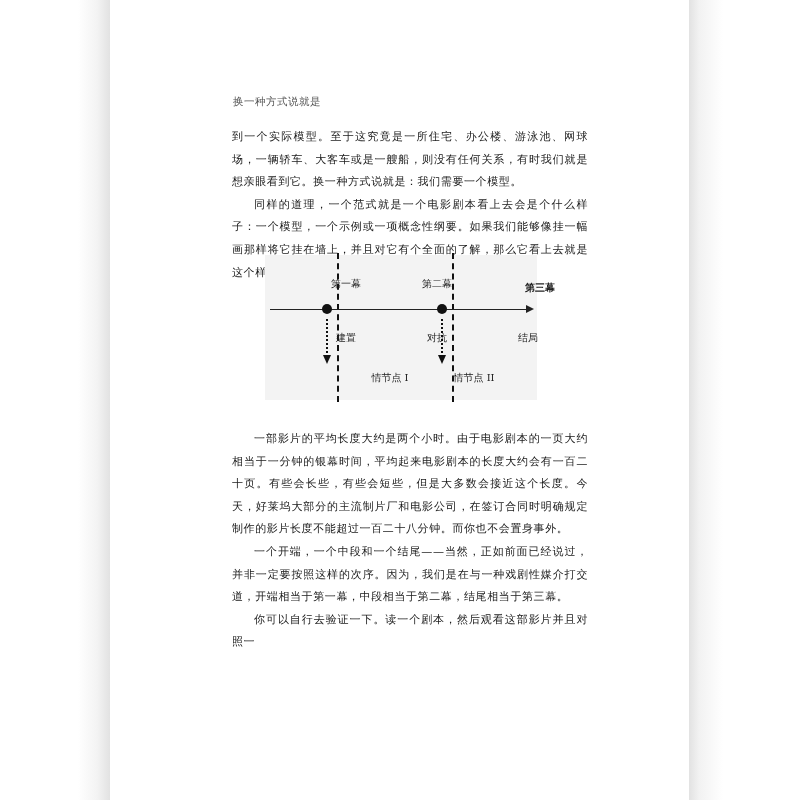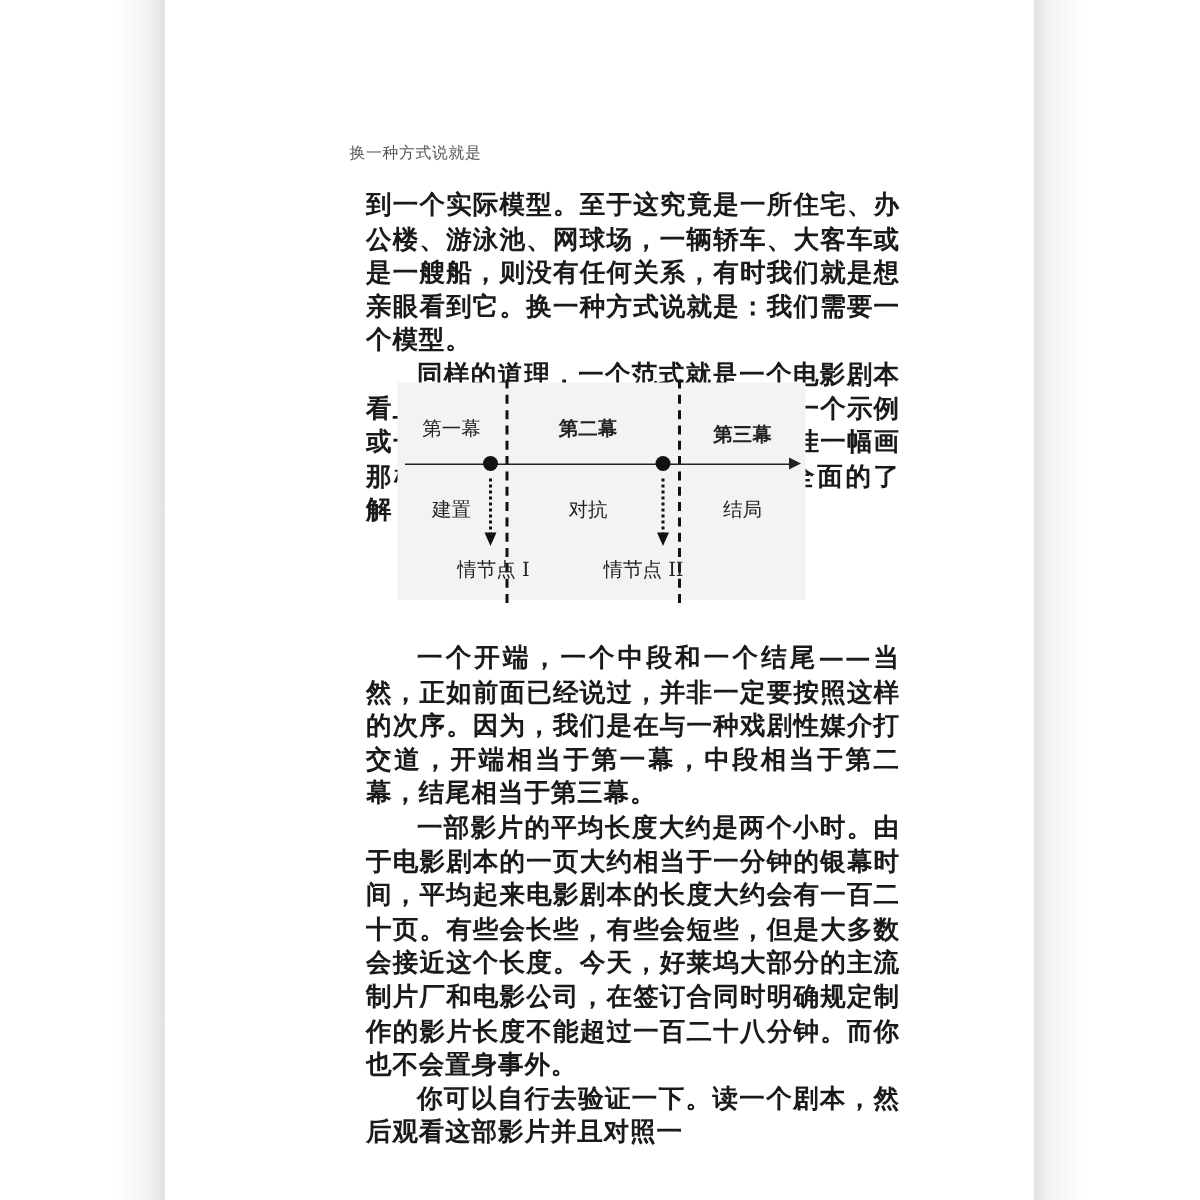--- a/index.html
+++ b/index.html
@@ -4,27 +4,27 @@
 <style>
   html, body { margin:0; padding:0; }
   body { width:800px; height:800px; background:#ffffff; position:relative; overflow:hidden;
          font-family:"DejaVu Serif","Liberation Serif",serif; color:#1a1a1a; }
   .shadow-left { position:absolute; left:78px; top:0; width:32px; height:800px;
          background:linear-gradient(to right, #ffffff, #f3f3f3 60%, #e2e2e2); }
   .shadow-right { position:absolute; left:689px; top:0; width:34px; height:800px;
          background:linear-gradient(to right, #e2e2e2, #f2f2f2 30%, #ffffff); }
   .page { position:absolute; left:110px; top:0; width:579px; height:800px; background:#ffffff; }
   .running-head { position:absolute; left:233px; top:95px; font-size:10.5px; color:#555; letter-spacing:0.5px; }
-  .body-text { position:absolute; left:244px; width:356px; font-size:17px; line-height:22.6px;
-         text-align:justify; letter-spacing:0.6px;font-weight:bold; }
+  .body-text { position:absolute; left:232px; width:356px; font-size:11px; line-height:22.6px;
+         text-align:justify; letter-spacing:0.6px; }
   .body-text p { margin:0; }
   .indent { text-indent:2em; }
   .dotted { text-decoration: underline dotted; text-underline-offset:4px; text-decoration-thickness:2px; }
   .diagram { position:absolute; left:265px; top:255px; width:272px; height:145px; background:#f3f3f3; }
-  .diagram .lbl { position:absolute; font-size:13px; color:#222; white-space:nowrap; transform:translateX(-50%); }
+  .diagram .lbl { position:absolute; font-size:10px; color:#222; white-space:nowrap; transform:translateX(-50%);margin-left:45px; }
   .dash { position:absolute; top:-2px; width:0; height:149px; border-left:2px dashed #111; }
   .hline { position:absolute; left:5px; top:54px; width:258px; height:0; border-top:1px solid #222; }
   .arrowhead { position:absolute; left:261px; top:50px; width:0; height:0;
          border-top:4px solid transparent; border-bottom:4px solid transparent; border-left:8px solid #222; }
   .dot { position:absolute; top:49px; width:10px; height:10px; border-radius:50%; background:#111; }
   .vdots { position:absolute; top:64px; width:0; height:38px; border-left:2px dotted #111; }
   .downarrow { position:absolute; top:100px; width:0; height:0;
          border-left:4px solid transparent; border-right:4px solid transparent; border-top:9px solid #111; }
 </style>
 </head>
@@ -41,35 +41,35 @@
   <p class="indent">同样的道理，一个范式就是一个电影剧本看上去会是个什么样子：一个模型，一个示例或一项概念性纲要。如果我们能够像挂一幅画那样将它挂在墙上，并且对它有个全面的了解，那么它看上去就是这个样子：</p>
 </div>
 
 <div class="diagram">
   <div class="dash" style="left:72px;"></div>
   <div class="dash" style="left:187px;"></div>
   <div class="hline"></div>
   <div class="arrowhead"></div>
 
   <span class="lbl" style="left:36px; top:22px;">第一幕</span>
-  <span class="lbl" style="left:127px; top:22px;font-weight:bold;">第二幕</span>
+  <span class="lbl" style="left:127px; top:22px;">第二幕</span>
   <span class="lbl" style="left:230px; top:26px;font-weight:bold;">第三幕</span>
 
   <span class="lbl" style="left:36px; top:76px;">建置</span>
   <span class="lbl" style="left:127px; top:76px;text-align:right;">对抗</span>
-  <span class="lbl" style="left:230px; top:76px;text-align:right;">结局</span>
+  <span class="lbl" style="left:218px; top:76px;text-align:right;">结局</span>
 
   <div class="dot" style="left:57px;"></div>
   <div class="vdots" style="left:61px;"></div>
   <div class="downarrow" style="left:58px;"></div>
-  <span class="lbl" style="left:64px; top:116px;">情节点 I</span>
+  <span class="lbl" style="left:80px; top:116px;">情节点 I</span>
 
   <div class="dot" style="left:172px;"></div>
   <div class="vdots" style="left:176px;"></div>
   <div class="downarrow" style="left:173px;"></div>
   <span class="lbl" style="left:164px; top:116px;">情节点 II</span>
 </div>
 
 <div class="body-text" style="top:428px;">
+  <p class="indent">一部影片的平均长度大约是两个小时。由于电影剧本的一页大约相当于一分钟的银幕时间，平均起来电影剧本的长度大约会有一百二十页。有些会长些，有些会短些，但是大多数会接近这个长度。今天，好莱坞大部分的主流制片厂和电影公司，在签订合同时明确规定制作的影片长度不能超过一百二十八分钟。而你也不会置身事外。</p>
   <p class="indent">一个开端，一个中段和一个结尾——当然，正如前面已经说过，并非一定要按照这样的次序。因为，我们是在与一种戏剧性媒介打交道，开端相当于第一幕，中段相当于第二幕，结尾相当于第三幕。</p>
-  <p class="indent">一部影片的平均长度大约是两个小时。由于电影剧本的一页大约相当于一分钟的银幕时间，平均起来电影剧本的长度大约会有一百二十页。有些会长些，有些会短些，但是大多数会接近这个长度。今天，好莱坞大部分的主流制片厂和电影公司，在签订合同时明确规定制作的影片长度不能超过一百二十八分钟。而你也不会置身事外。</p>
   <p class="indent">你可以自行去验证一下。读一个剧本，然后观看这部影片并且对照一</p>
 </div>
 
 </body></html>

